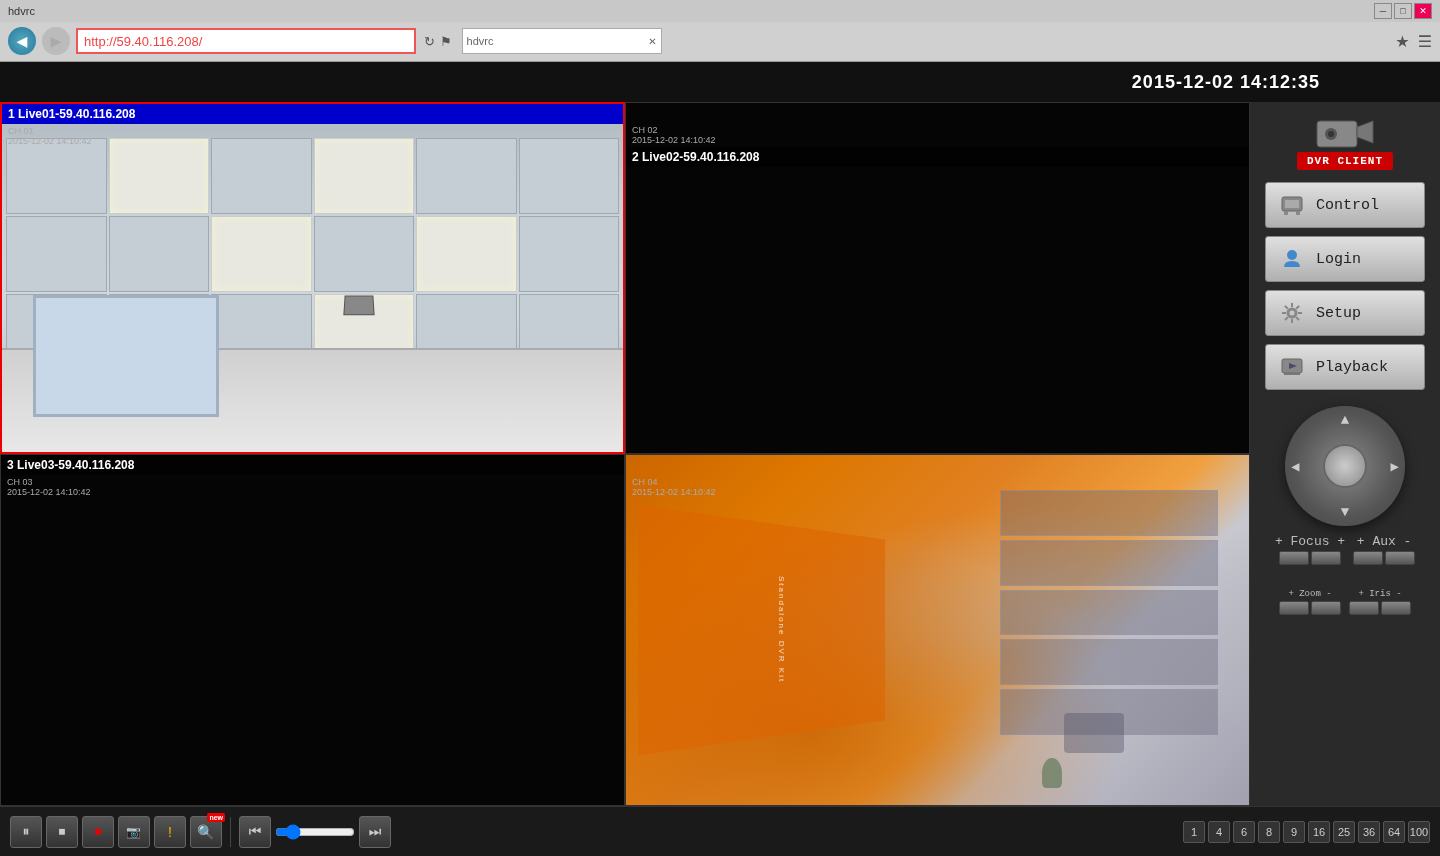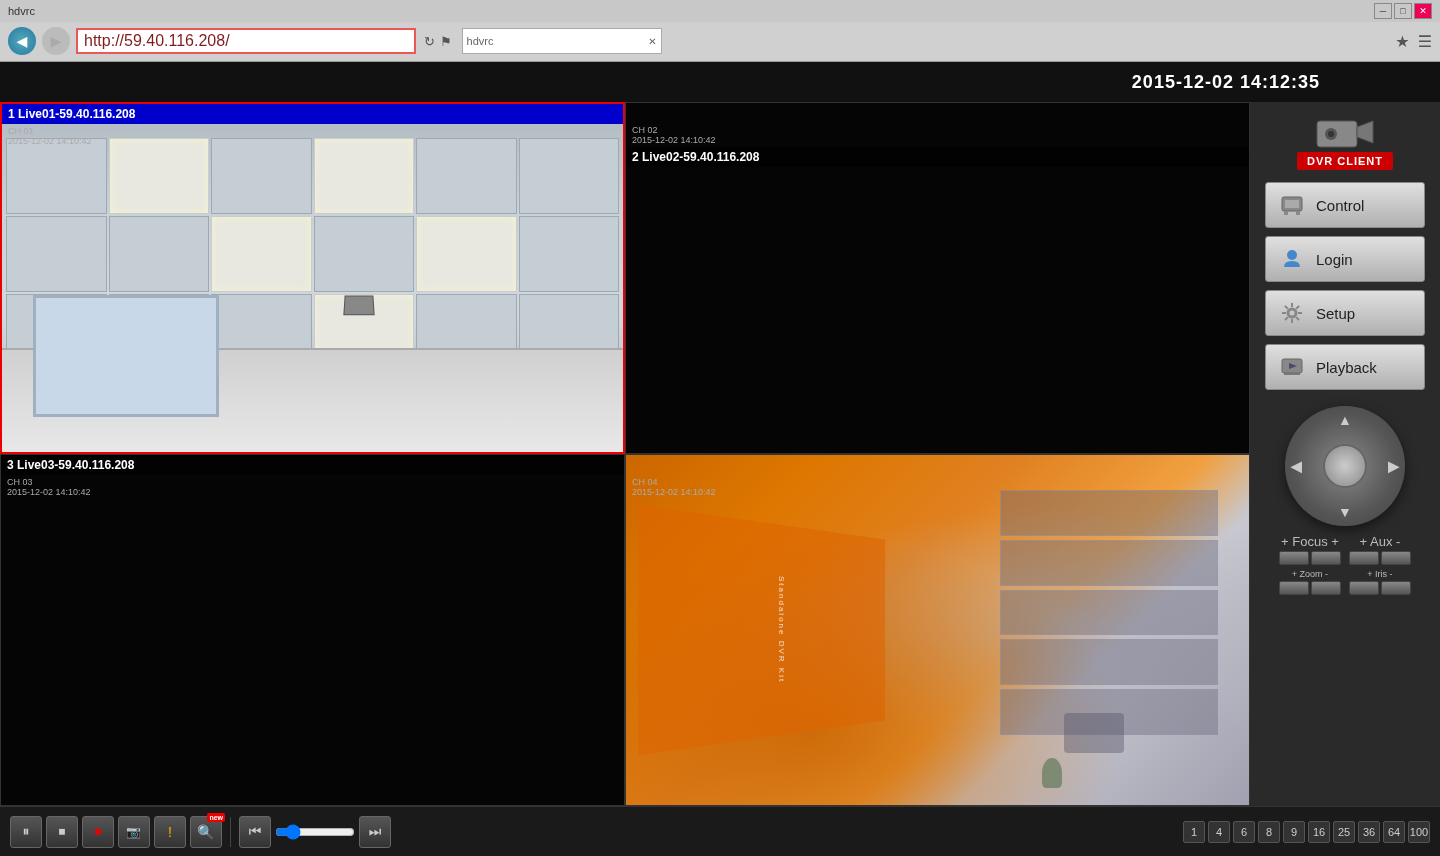--- a/index.html
+++ b/index.html
@@ -81,22 +81,22 @@
       cursor: pointer;
     }
     .address-bar {
       flex: 0 0 340px;
       height: 26px;
       border: 2px solid #e55;
       background: white;
       display: flex;
       align-items: center;
       padding: 0 6px;
-      font-size: 16px;
-      color: #7f1d1d;
+      font-size: 13px;
+      color: #ef4444;
     }
     .search-box {
       flex: 0 0 200px;
       height: 26px;
       border: 1px solid #aaa;
       background: white;
       margin-left: 4px;
       display: flex;
       align-items: center;
       padding: 0 4px;
@@ -299,20 +299,21 @@
 
     
     .right-panel {
       width: 190px;
       background: #2a2a2a;
       display: flex;
       flex-direction: column;
       align-items: center;
       padding: 10px 8px;
       gap: 8px;
+      font-family: Liberation Mono, monospace;
     }
 
     .dvr-logo {
       display: flex;
       flex-direction: column;
       align-items: center;
       margin-bottom: 4px;
     }
     .dvr-camera-icon {
       width: 60px;
@@ -694,21 +695,21 @@
           </div>
           <div class="ptz-btn-group">
             <span class="ptz-btn-group-label" style="font-size:13px;color:#bbb;white-space:nowrap;">+ Aux -</span>
             <div class="ptz-btn-row">
               <div class="ptz-small-btn"></div>
               <div class="ptz-small-btn"></div>
             </div>
           </div>
         </div>
 
-        <div style="display:flex;gap:8px;margin-top:0;">
+        <div style="display:flex;gap:8px;margin-top:20px;">
           <div class="ptz-btn-group">
             <span class="ptz-btn-group-label" style="font-size:9px;color:#bbb;white-space:nowrap;">+ Zoom -</span>
             <div class="ptz-btn-row">
               <div class="ptz-small-btn"></div>
               <div class="ptz-small-btn"></div>
             </div>
           </div>
           <div class="ptz-btn-group">
             <span class="ptz-btn-group-label" style="font-size:9px;color:#bbb;white-space:nowrap;">+ Iris -</span>
             <div class="ptz-btn-row">

